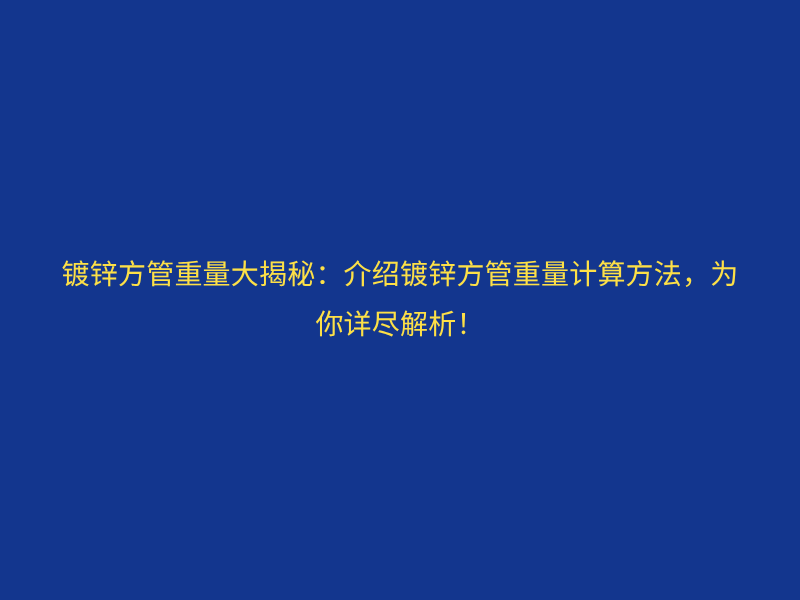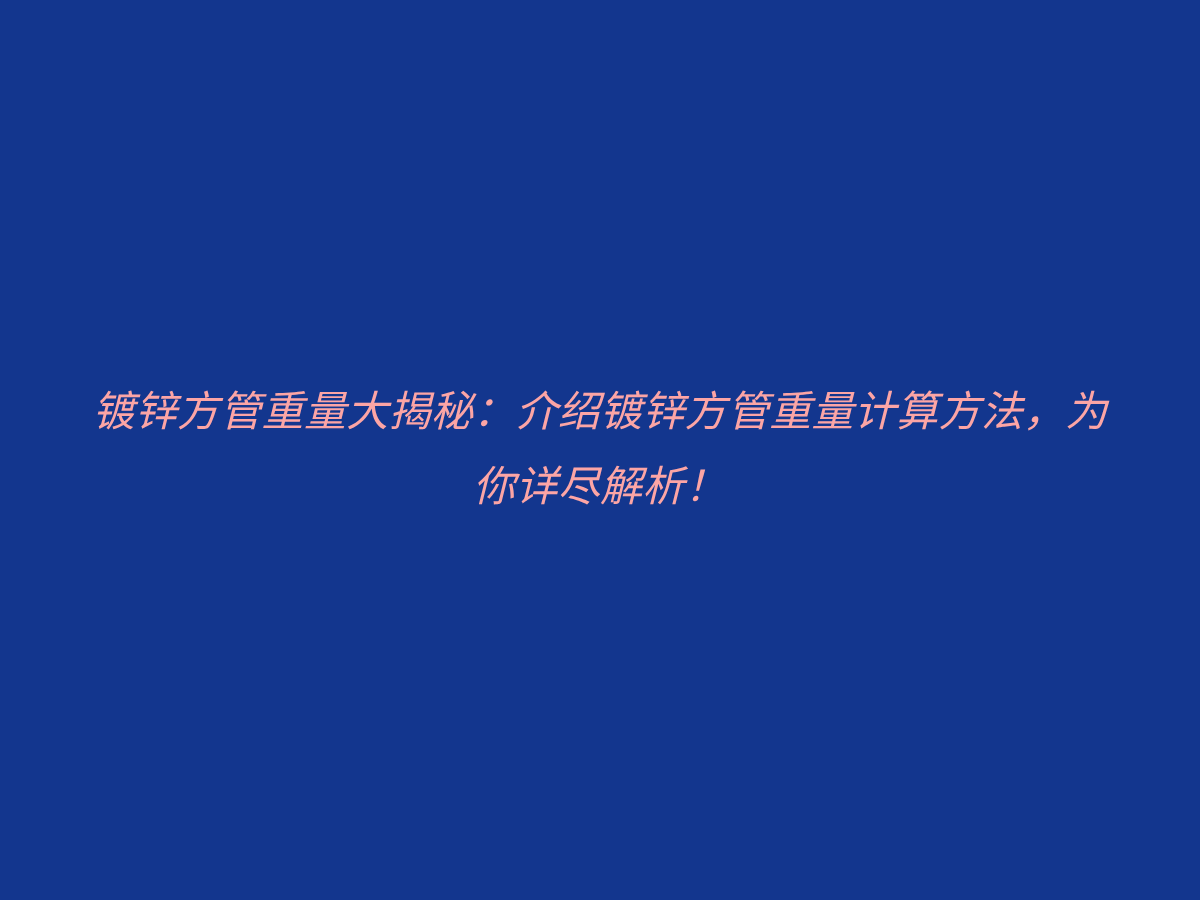--- a/index.html
+++ b/index.html
@@ -49,17 +49,17 @@
     -webkit-font-smoothing: antialiased;
   }
 </style>
 </head>
 <body>
 
 <div class="title-card" style="background-color: rgb(19, 54, 142);">
 
   <div class="headline-block">
 
-    <h1 class="headline" style="color: #fca5a5; font-size: 28px; line-height: 50px; text-align: center; font-style: italic;">镀锌方管重量大揭秘：介绍镀锌方管重量计算方法，为你详尽解析！</h1>
+    <h1 class="headline" style="color: #fde047; font-size: 28px; line-height: 50px; text-align: center;">镀锌方管重量大揭秘：介绍镀锌方管重量计算方法，为你详尽解析！</h1>
 
   </div>
 
 </div>
 
 </body></html>

